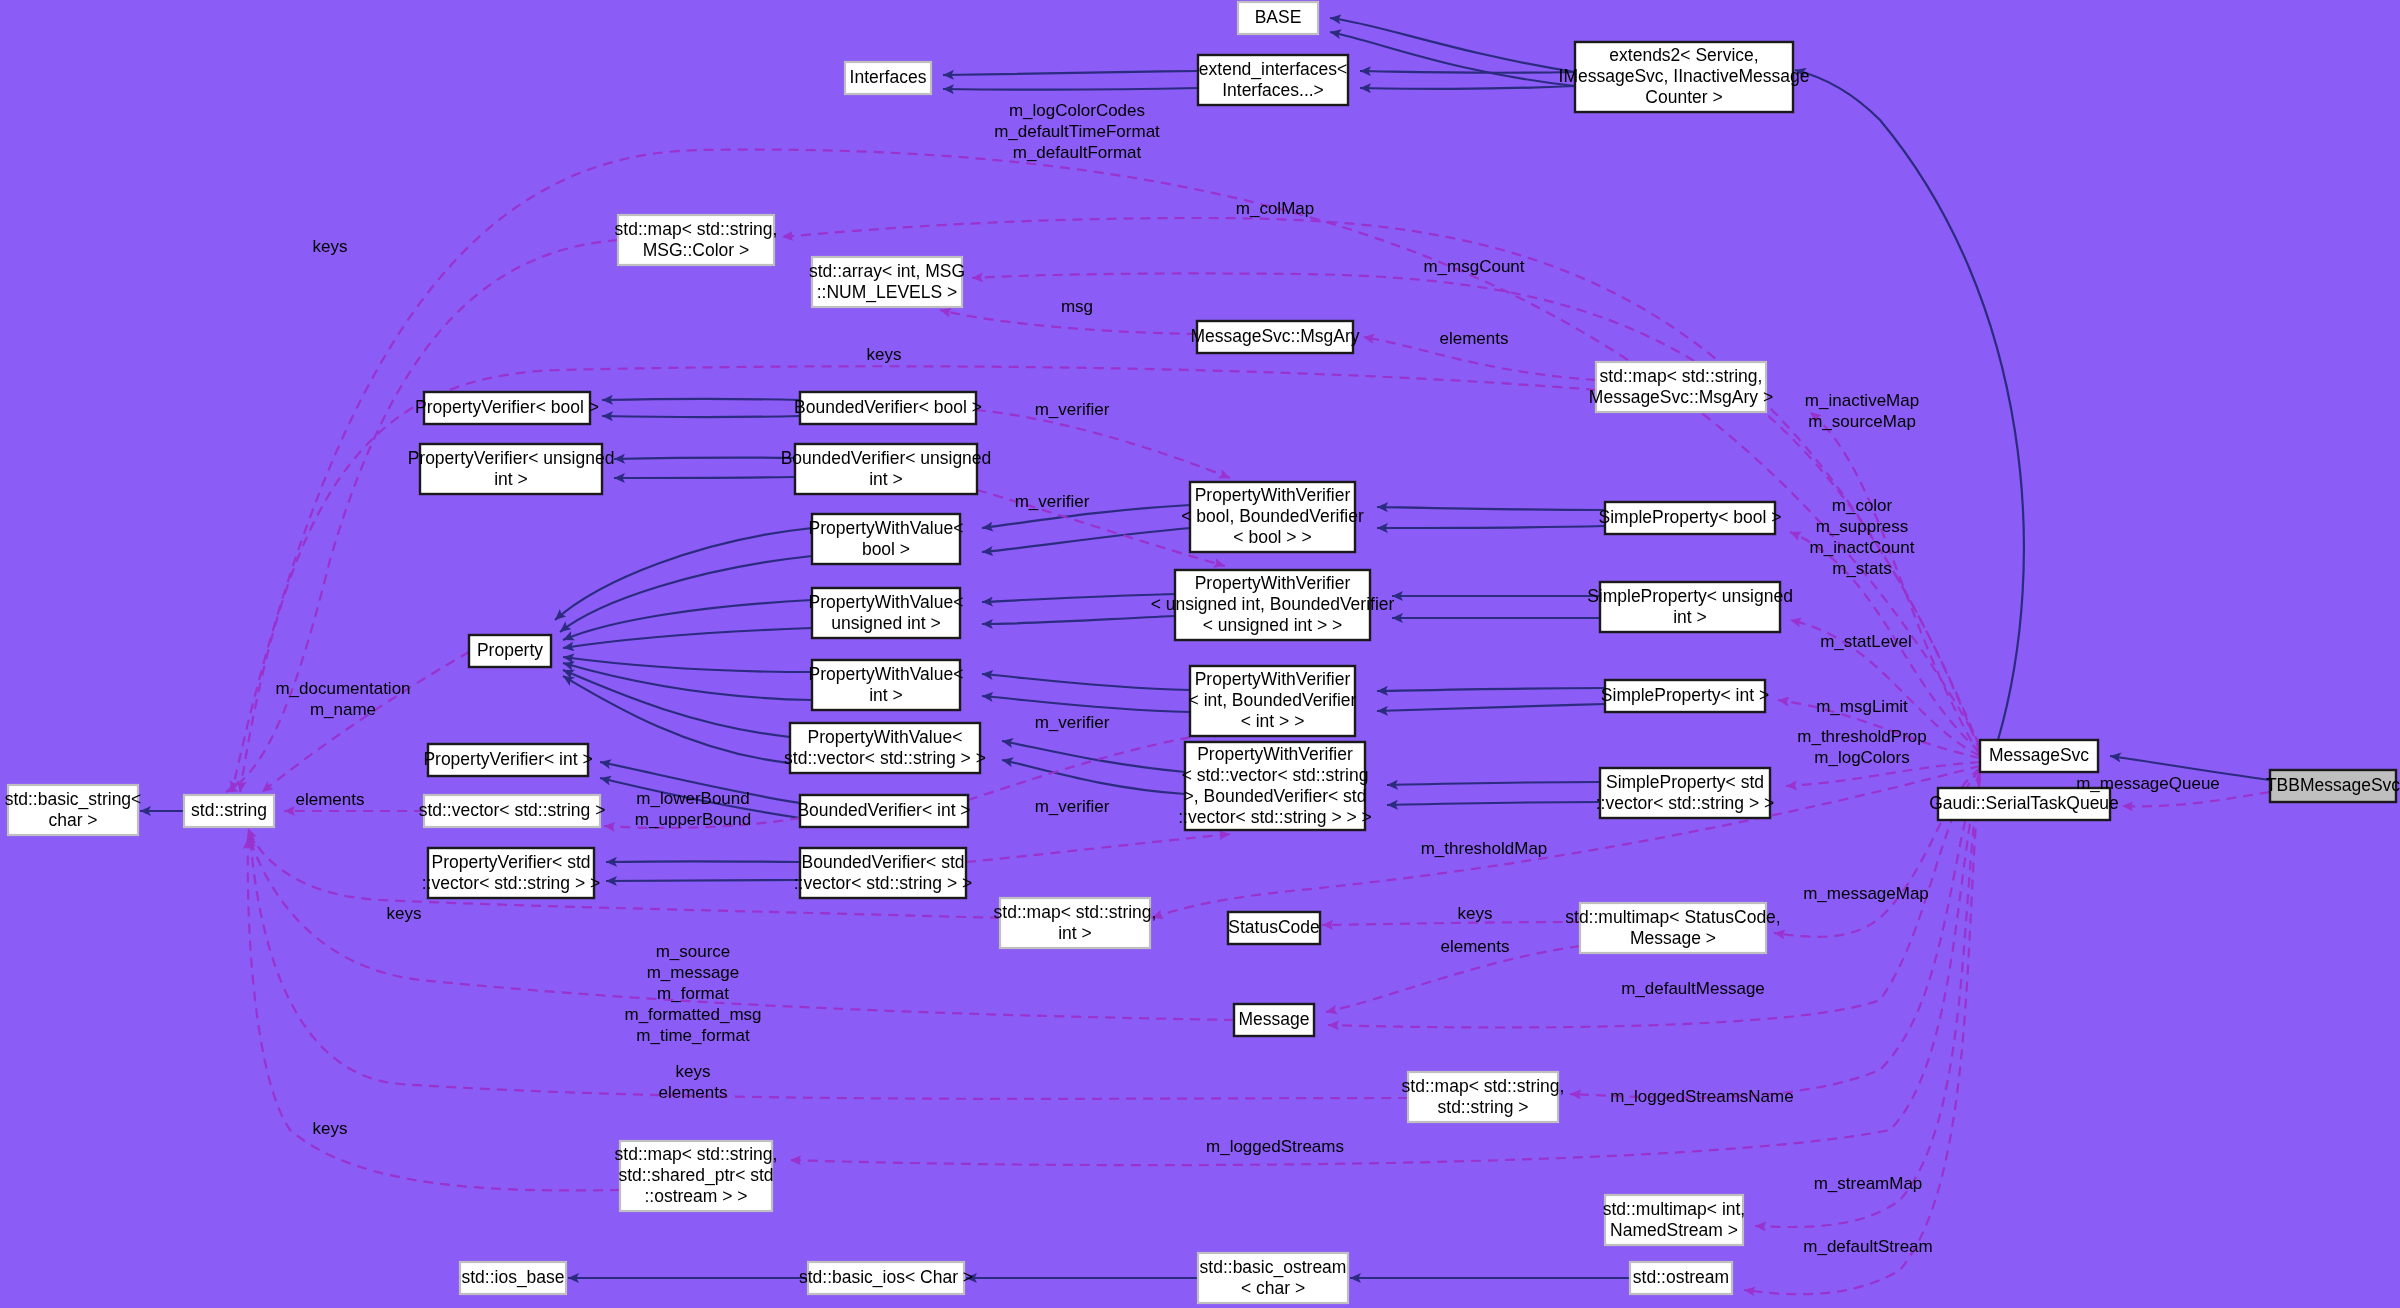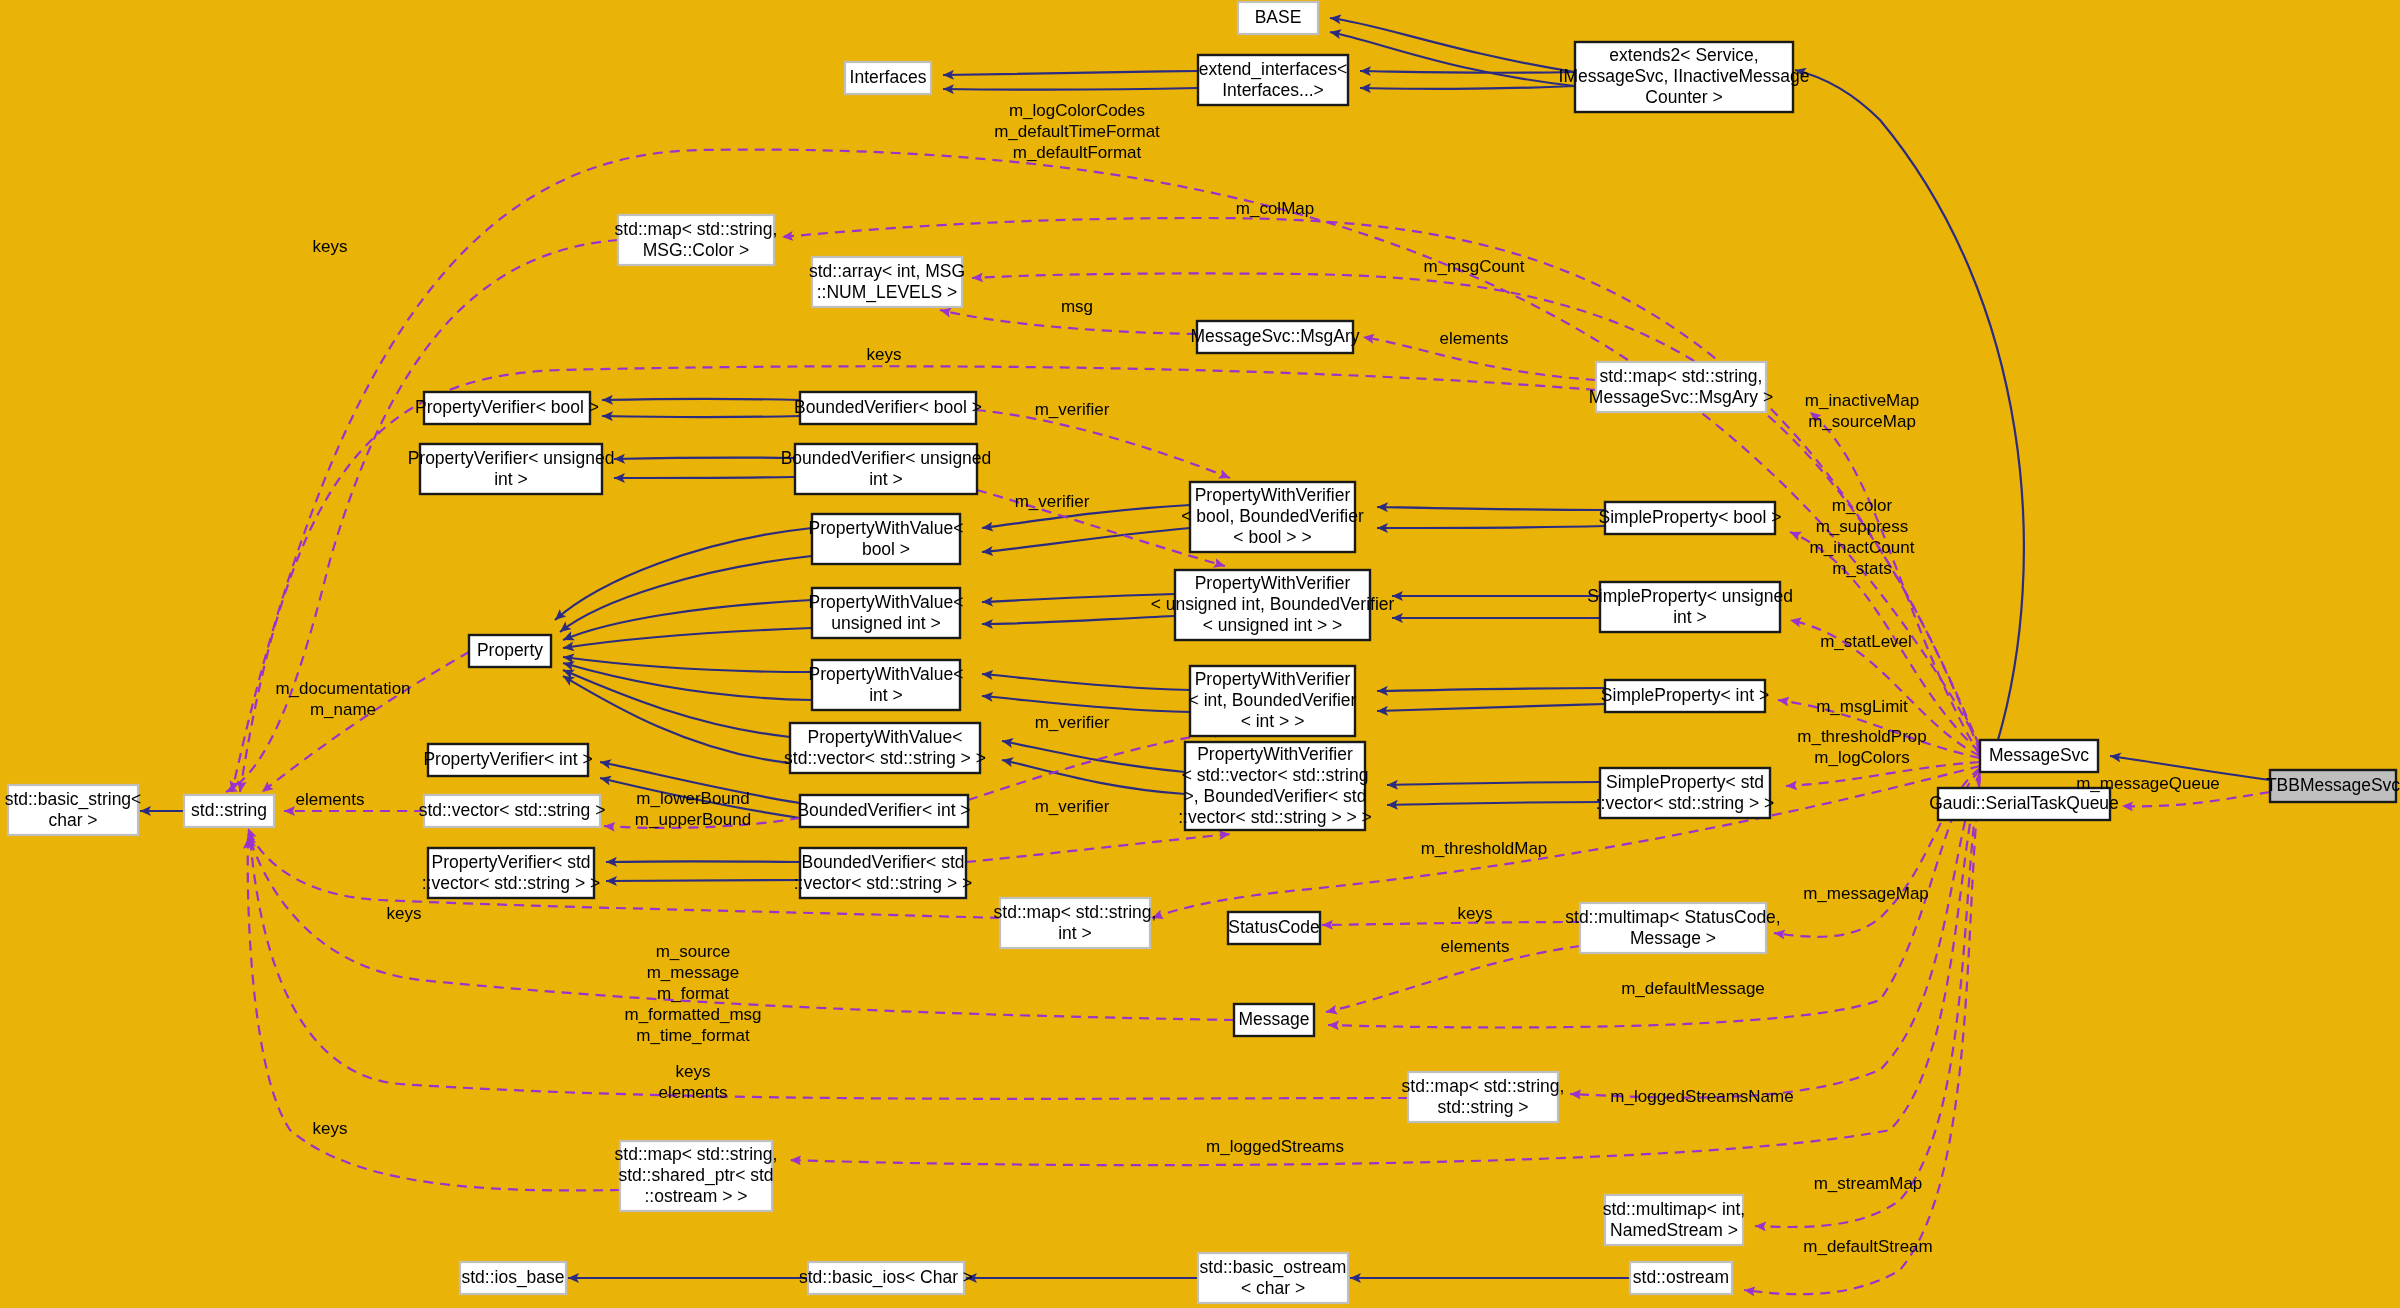--- a/index.html
+++ b/index.html
@@ -4,21 +4,21 @@
 <style>
   html, body {
     margin: 0;
     padding: 0;
     background: #ffffff;
   }
   #diagram-root {
     position: relative;
     width: 2400px;
     height: 1308px;
-    background: #eab308;
+    background: #8b5cf6;
     font-family: "Liberation Sans", sans-serif;
     overflow: hidden;
   }
   svg#graph {
     position: absolute;
     left: 0;
     top: 0;
     width: 2400px;
     height: 1308px;
   }

